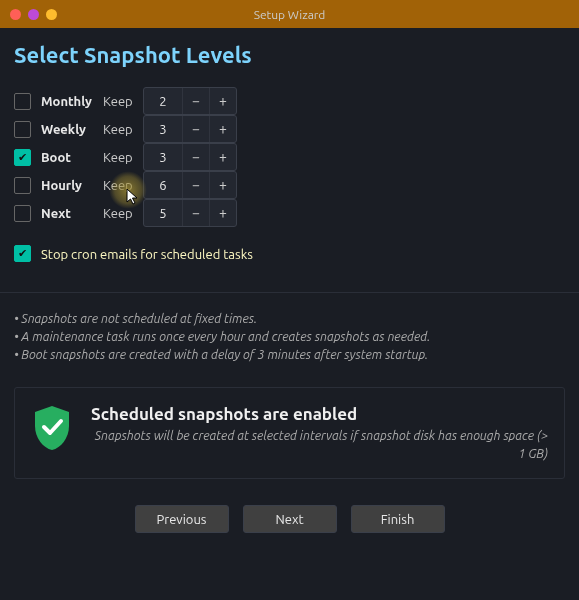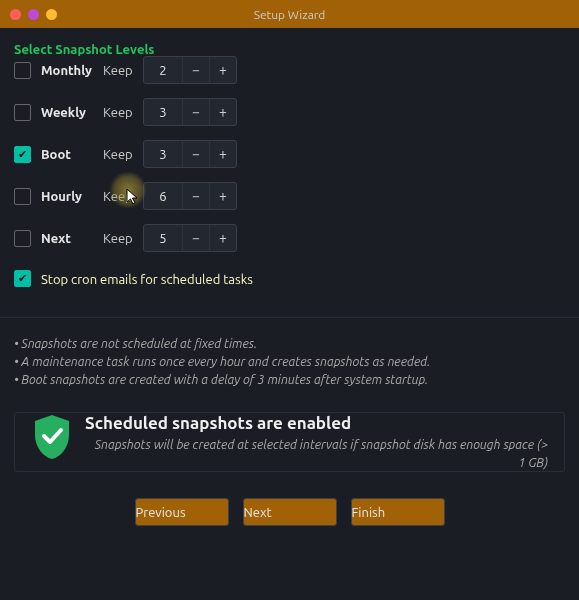--- a/index.html
+++ b/index.html
@@ -35,29 +35,28 @@
     left: 0; right: 0;
     text-align: center;
     font-size: 12px;
     color: #ccc;
     pointer-events: none;
   }
   .content {
     padding: 10px 14px 0 14px;
   }
   h1 {
-    font-size: 13px;
+    font-size: 22px;
     font-weight: bold;
-    margin: 4px 0 0 0;
-    color: #22c55e;
+    margin: 4px 0 20px 0;
+    color: #7dd3fc;
   }
   .levels {
     display: flex;
     flex-direction: column;
-    gap: 14px;
     margin-bottom: 18px;
   }
   .level-row {
     display: flex;
     align-items: center;
   }
   .checkbox {
     width: 15px;
     height: 15px;
     border: 1px solid #666;
@@ -128,23 +127,23 @@
     font-style: italic;
     color: #aaa;
     font-size: 12.5px;
     line-height: 1.45;
     margin-bottom: 24px;
     white-space: pre-line;
   }
   .status-box {
     border: 1px solid #2a2e38;
     border-radius: 3px;
-    padding: 0 16px;
-    display: flex;
-    gap: 12px;
+    padding: 16px 16px;
+    display: flex;
+    gap: 18px;
     align-items: flex-start;
     margin-bottom: 26px;
   }
   .shield {
     width: 42px;
     height: 48px;
     flex-shrink: 0;
   }
   .status-title {
     font-size: 17px;
@@ -158,27 +157,28 @@
     font-style: italic;
     line-height: 1.4;
     text-align: right;
   }
   .button-row {
     display: flex;
     justify-content: center;
     gap: 14px;
   }
   .btn {
-    background: #a16207;
+    background: #404040;
     border: 1px solid #3a3f4a;
     border-radius: 3px;
     color: #e8e8e8;
     font-size: 13px;
     padding: 6px 0;
     width: 92px;
+    text-align: center;
     cursor: pointer;
   }
   .cursor-halo {
     position: absolute;
     width: 38px;
     height: 38px;
     border-radius: 50%;
     background: radial-gradient(circle, rgba(160,140,50,0.8) 0%, rgba(160,140,50,0.4) 50%, rgba(160,140,50,0) 70%);
     pointer-events: none;
     z-index: 50;

